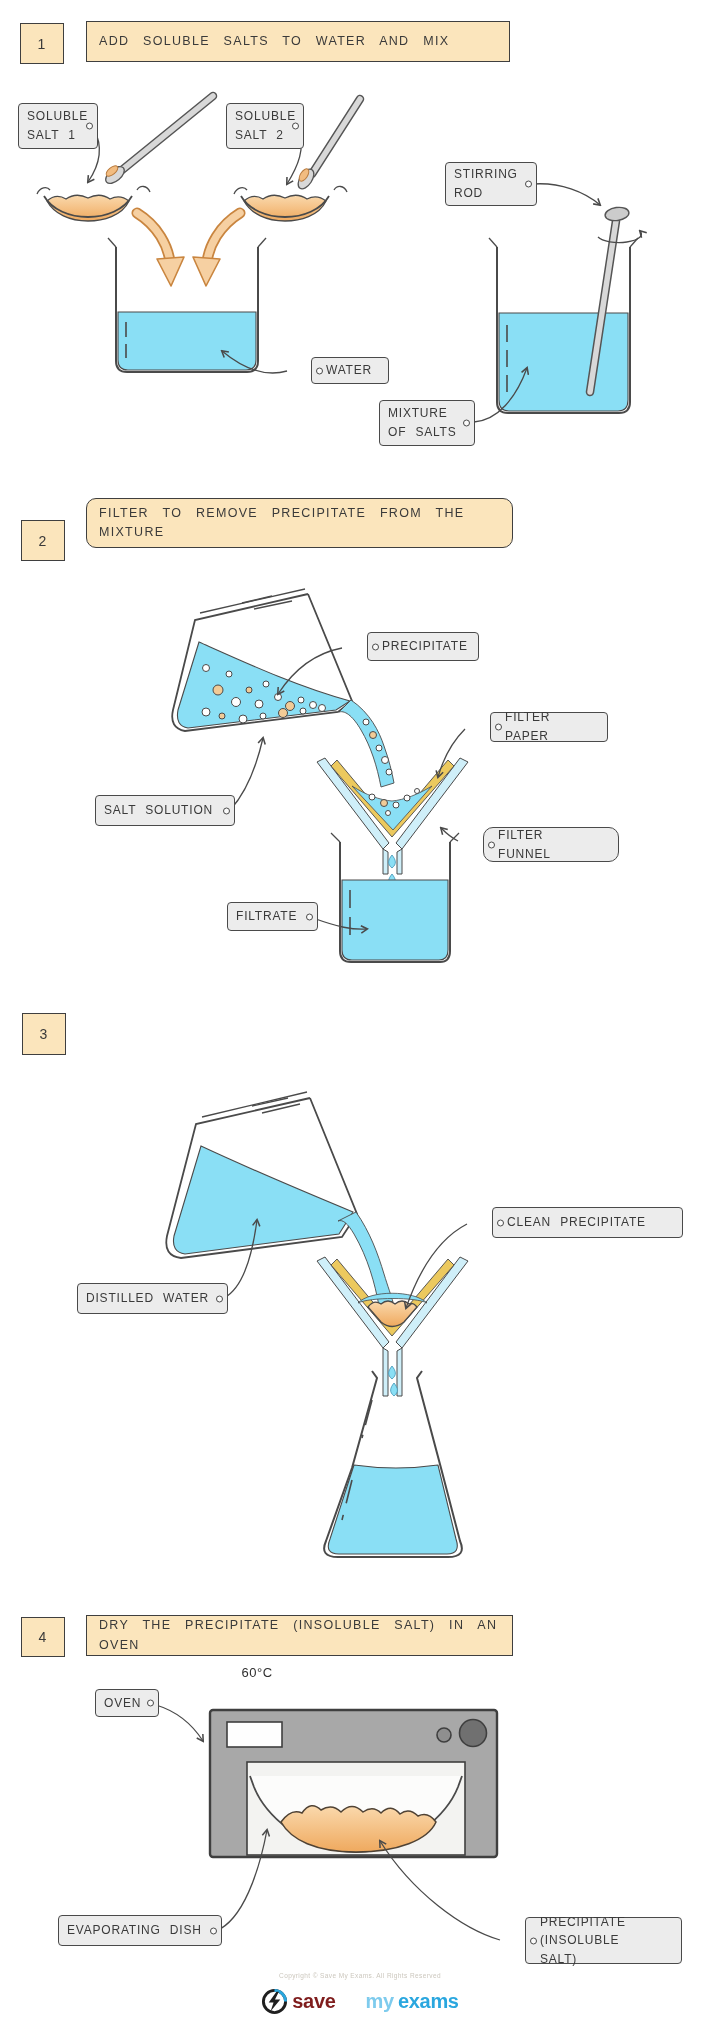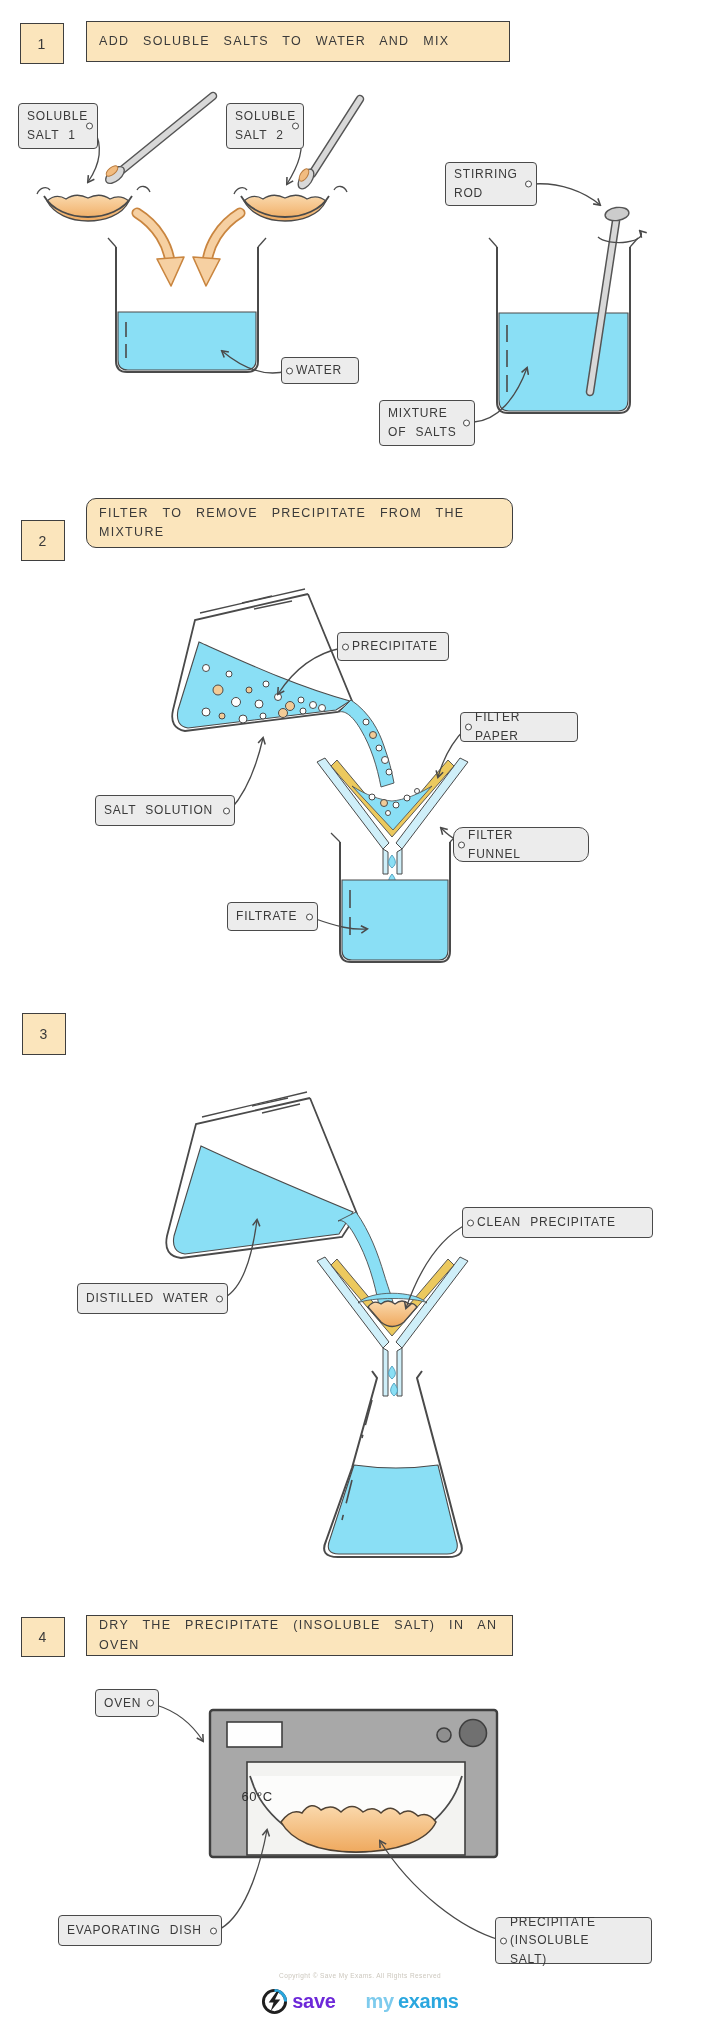--- a/index.html
+++ b/index.html
@@ -14,33 +14,33 @@
   svg.art{position:absolute;left:0;top:0;z-index:1;}
   .num-box{position:absolute;z-index:3;background:var(--header-fill);border:1.6px solid #3f3f3f;
         display:flex;align-items:center;justify-content:center;font-size:14px;letter-spacing:1px;}
   .header-bar{position:absolute;z-index:3;background:var(--header-fill);border:1.6px solid #3f3f3f;
         display:flex;align-items:center;font-size:12.5px;letter-spacing:1.3px;word-spacing:9px;
         padding:0 12px;line-height:1.55;box-sizing:border-box;}
   .tag{position:absolute;z-index:4;background:var(--tag-fill);border:1.4px solid var(--outline);
         border-radius:4px;display:flex;align-items:center;font-size:12px;letter-spacing:0.8px;
         word-spacing:5px;line-height:1.55;box-sizing:border-box;white-space:pre-line;}
   .tag .txt{display:block;}
-  .tag.hole-left{padding-left:14px;padding-right:20px;}
+  .tag.hole-left{padding-left:14px;padding-right:20px;margin-left:30px;}
   .tag.hole-right{padding-right:14px;padding-left:8px;}
   .hole{position:absolute;width:5px;height:5px;border:1.3px solid var(--outline);border-radius:50%;
         background:#fafafa;top:50%;transform:translateY(-50%);}
   .hole-left .hole{left:4px;}
   .hole-right .hole{right:4px;}
   .oven-display{position:absolute;z-index:4;display:flex;align-items:center;justify-content:center;
         font-size:13px;letter-spacing:0.5px;color:#2f2f2f;}
   .copyright{position:absolute;z-index:3;width:100%;text-align:center;font-size:6.5px;
         color:#ccc7bd;letter-spacing:0.4px;}
   .logo{position:absolute;z-index:3;width:100%;display:flex;align-items:center;justify-content:center;gap:4px;}
   .logo .word{font-size:20px;font-weight:bold;letter-spacing:-0.3px;}
-  .logo .w-save{color:#6d28d9;}
+  .logo .w-save{color:#7f1d1d;}
   .logo .w-my{color:var(--logo-light-blue);margin-left:26px;}
   .logo .w-exams{color:var(--logo-blue);}
   
   .glass{fill:none;stroke:var(--outline);stroke-width:2;}
   .thin{fill:none;stroke:var(--outline);stroke-width:1.3;}
   .waterfill{fill:var(--water);stroke:var(--outline);stroke-width:1.1;}
   .glassfill{fill:var(--funnel-glass);stroke:var(--outline);stroke-width:1;}
   .paper{fill:var(--filter-paper);stroke:var(--outline);stroke-width:0.9;}
   .saltfill{fill:url(#saltGrad);stroke:var(--outline);stroke-width:1.3;}
   .bub{fill:#ffffff;stroke:var(--outline);stroke-width:1;}
@@ -101,21 +101,21 @@
   <div class="tag hole-right" style="left:227px;top:902px;width:91px;height:29px;"><span class="txt">FILTRATE</span><span class="hole"></span></div>
 
   <div class="tag hole-left" style="left:462px;top:1207px;width:191px;height:31px;"><span class="txt">CLEAN PRECIPITATE</span><span class="hole"></span></div>
   <div class="tag hole-right" style="left:77px;top:1283px;width:151px;height:31px;"><span class="txt">DISTILLED WATER</span><span class="hole"></span></div>
 
   <div class="tag hole-right" style="left:95px;top:1689px;width:64px;height:28px;"><span class="txt">OVEN</span><span class="hole"></span></div>
   <div class="tag hole-right" style="left:58px;top:1915px;width:164px;height:31px;"><span class="txt">EVAPORATING DISH</span><span class="hole"></span></div>
   <div class="tag hole-left" style="left:495px;top:1917px;width:157px;height:47px;"><span class="txt">PRECIPITATE
 (INSOLUBLE SALT)</span><span class="hole"></span></div>
 
-  <div class="oven-display" style="left:227px;top:1784px;width:60px;height:25px;">
+  <div class="oven-display" style="left:227px;top:1660px;width:60px;height:25px;">
       <span>60°C</span>
     </div>
 
   <svg class="art" width="720" height="2026" viewBox="0 0 720 2026">
     <defs>
       <linearGradient id="saltGrad" x1="0" y1="0" x2="0" y2="1">
         <stop offset="0" stop-color="#FAD9AD"></stop>
           <stop offset="1" stop-color="#EFA95E"></stop>
       </linearGradient>
       <marker id="ah" viewBox="0 0 10 10" refX="8" refY="5" markerWidth="7" markerHeight="7" orient="auto-start-reverse">

